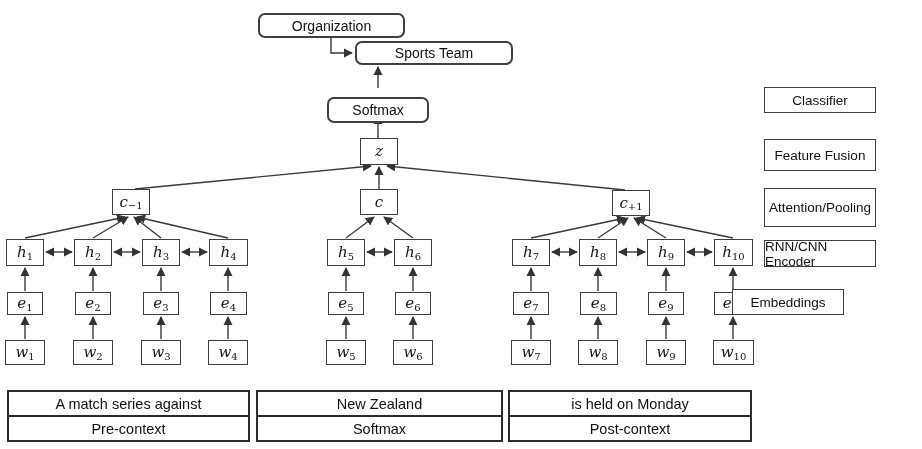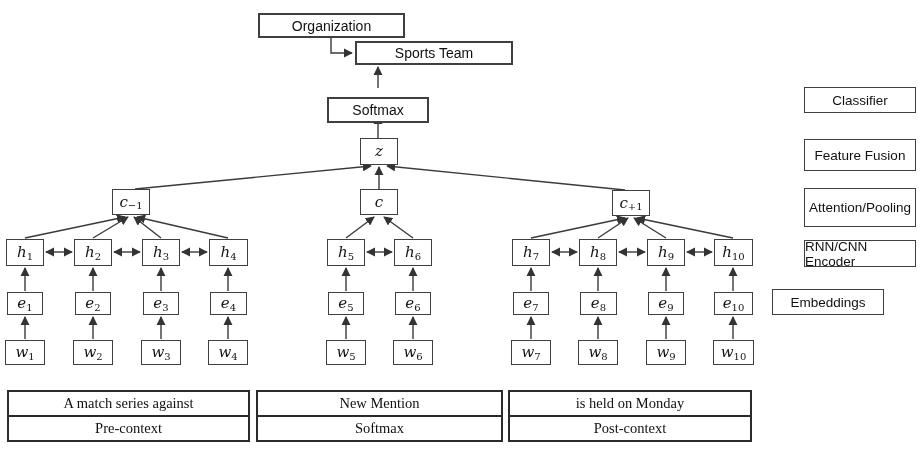--- a/index.html
+++ b/index.html
@@ -4,24 +4,24 @@
 <style>
   html,body{margin:0;padding:0;background:#ffffff;}
   body{width:922px;height:449px;font-family:"Liberation Sans",sans-serif;}
   .canvas{position:relative;width:922px;height:449px;background:#fff;overflow:hidden;}
   svg.connectors{position:absolute;left:0;top:0;z-index:0;}
   .node{position:absolute;box-sizing:border-box;background:#fff;border:1.6px solid #3f3f3f;
         display:flex;align-items:center;justify-content:center;color:#141414;z-index:1;}
   .mnode{font-family:"DejaVu Serif","Liberation Serif",serif;font-style:italic;font-size:15px;}
   .mb{line-height:1;}
   .ms{font-style:normal;font-size:10px;line-height:1;transform:translateY(4px);letter-spacing:0;}
-  .bignode{border-width:2px;font-size:14px;color:#111;}
-  .layerlabel{border-width:1.8px;font-size:13.5px;color:#111;margin-left:40px;}
+  .bignode{border-width:2px;font-size:14px;color:#111;border-radius:7px;}
+  .layerlabel{border-width:1.8px;font-size:13.5px;color:#111;}
   .seg{position:absolute;box-sizing:border-box;background:#fff;border:2px solid #2b2b2b;
-       display:flex;align-items:center;justify-content:center;font-size:14.5px;color:#111;z-index:1;font-family:Liberation Serif, serif;}
+       display:flex;align-items:center;justify-content:center;font-size:14.5px;color:#111;z-index:1;}
 </style>
 </head>
 <body>
 
 <div class="canvas">
 
   <svg class="connectors" width="922" height="449" viewBox="0 0 922 449">
     <defs>
       <marker id="m" viewBox="0 0 10 10" refX="9" refY="5" markerWidth="6.5" markerHeight="6.5" orient="auto-start-reverse">
           <path d="M0,0 L10,5 L0,10 z" fill="#333"></path>
@@ -251,21 +251,21 @@
     </div>
 
   <div class="seg" style="left:7px;top:390px;width:243px;height:27px">
       <span>A match series against</span>
     </div>
   <div class="seg" style="left:7px;top:415px;width:243px;height:27px">
       <span>Pre-context</span>
     </div>
 
   <div class="seg" style="left:256px;top:390px;width:247px;height:27px">
-      <span>New Mention</span>
+      <span>New Zealand</span>
     </div>
   <div class="seg" style="left:256px;top:415px;width:247px;height:27px">
       <span>Softmax</span>
     </div>
 
   <div class="seg" style="left:508px;top:390px;width:244px;height:27px">
       <span>is held on Monday</span>
     </div>
   <div class="seg" style="left:508px;top:415px;width:244px;height:27px">
       <span>Post-context</span>

